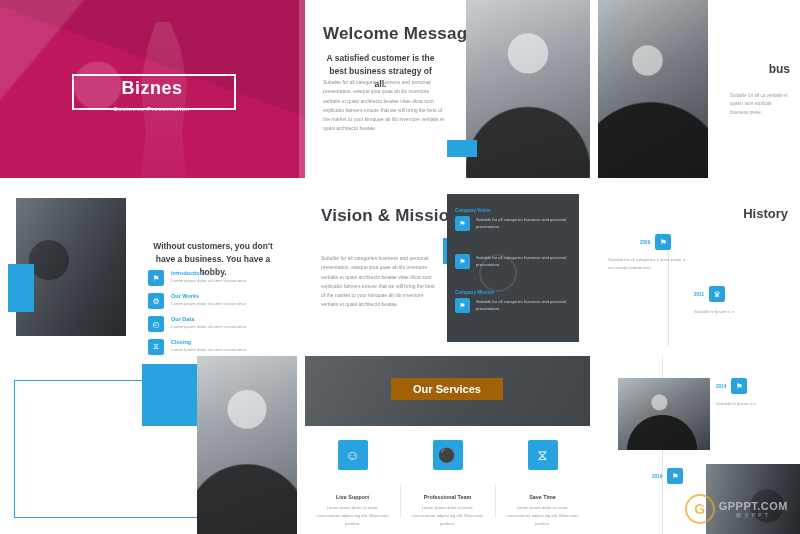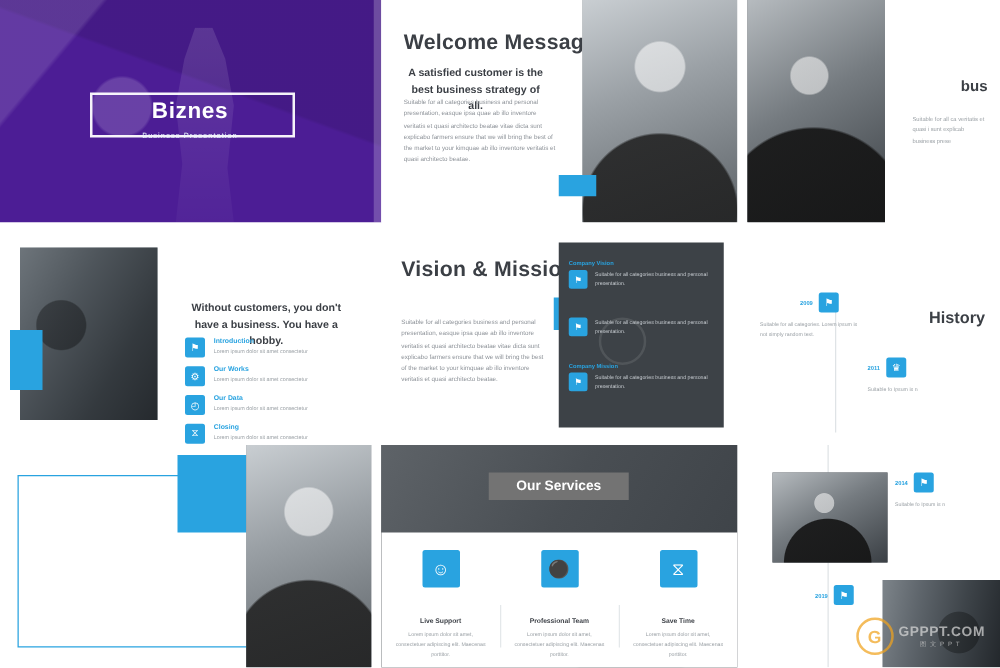--- a/index.html
+++ b/index.html
@@ -48,21 +48,21 @@
       radial-gradient(circle at 65% 60%, rgba(0,0,0,.3) 0 22%, rgba(0,0,0,0) 23%);
     background-blend-mode:multiply,normal;
   }
 
   .h-title{font-size:17px;font-weight:bold;color:#3b3f45;letter-spacing:.2px;}
   .s-title{font-size:8.5px;font-weight:bold;color:#3b3f45;line-height:1.5;text-align:center;}
   .body-text{font-size:5px;color:#8d9298;line-height:1.85;}
   .tiny{font-size:4.6px;color:#9aa0a5;line-height:1.8;}
 
   
-  .cover{background:#4c1d95;}
+  .cover{background:#be185d;}
   .cover .bg-silhouette{
     position:absolute;inset:0;
     background:
       radial-gradient(circle at 32% 48%, rgba(255,255,255,.16) 0 10%, rgba(255,255,255,0) 11%),
       linear-gradient(130deg, rgba(255,255,255,.13) 0 18%, rgba(255,255,255,0) 19%),
       linear-gradient(200deg, rgba(0,0,0,.10) 0 40%, rgba(0,0,0,0) 41%);
   }
   .cover .person{
     position:absolute;left:120px;top:22px;width:86px;height:156px;
     background:linear-gradient(180deg, rgba(255,255,255,.12), rgba(255,255,255,.03));
@@ -118,39 +118,39 @@
   .s5-dark .watermark{
     position:absolute;left:32px;top:60px;width:34px;height:34px;border:2px solid rgba(255,255,255,.1);border-radius:50%;
   }
   .vm-block{position:absolute;left:8px;width:118px;}
   .vm-head{font-size:4.6px;font-weight:bold;color:#29a3e0;margin-bottom:3px;}
   .vm-row{display:flex;align-items:flex-start;}
   .vm-ico{width:15px;height:15px;background:#29a3e0;border-radius:2px;flex:0 0 15px;display:flex;align-items:center;justify-content:center;color:#fff;font-size:7px;}
   .vm-txt{margin-left:6px;font-size:4.2px;color:#c6cbd0;line-height:1.7;}
 
   
-  .s6-title{position:absolute;right:12px;top:28px;font-size:13px;font-weight:bold;color:#3b3f45;margin-top:40px;}
+  .s6-title{position:absolute;right:12px;top:28px;font-size:13px;font-weight:bold;color:#3b3f45;}
   .s6-line{position:absolute;left:78px;top:56px;width:1px;height:112px;background:#dfe3e6;}
   .hist-row{position:absolute;display:flex;align-items:center;}
   .hist-year{font-size:4.6px;font-weight:bold;color:#29a3e0;margin-right:5px;}
   .hist-ico{width:16px;height:16px;background:#29a3e0;border-radius:2px;display:flex;align-items:center;justify-content:center;color:#fff;font-size:8px;}
   .hist-desc{font-size:4.2px;color:#9aa0a5;line-height:1.8;width:80px;}
 
   
   .s7-frame{position:absolute;left:14px;top:24px;width:236px;height:136px;border:1.5px solid #29a3e0;}
   .s7-chip{position:absolute;left:142px;top:8px;width:58px;height:62px;}
   .s7-quote{position:absolute;left:36px;top:78px;width:140px;font-size:12.5px;font-weight:bold;color:#3b3f45;line-height:1.45;}
   .s7-photo{position:absolute;right:8px;top:0;width:100px;height:178px;}
 
   
   .s8{background:#4a4f54;}
   .s8-bg{position:absolute;inset:0;
     background-image:linear-gradient(120deg,#5e6368 0%,#494e53 45%,#3b4045 100%),
       radial-gradient(circle at 70% 75%, rgba(0,0,0,.35) 0 25%, rgba(0,0,0,0) 26%);}
-  .s8-tab{position:absolute;left:86px;top:22px;width:112px;height:22px;background:#737373;
+  .s8-tab{position:absolute;left:86px;top:22px;width:112px;height:22px;background:#a16207;
     display:flex;align-items:center;justify-content:center;color:#fff;font-size:11px;font-weight:bold;}
   .s8-white{position:absolute;left:0;top:70px;width:285px;height:108px;background:#fff;}
   .svc{position:absolute;top:84px;width:95px;text-align:center;}
   .svc-ico{width:30px;height:30px;background:#29a3e0;border-radius:2px;margin:0 auto;display:flex;align-items:center;justify-content:center;color:#fff;font-size:14px;}
   .svc-title{font-size:5.4px;font-weight:bold;color:#3b3f45;margin-top:24px;}
   .svc-desc{font-size:4.2px;color:#9aa0a5;line-height:1.85;margin-top:4px;padding:0 10px;}
   .svc-div{position:absolute;top:128px;width:1px;height:34px;background:#e4e8ea;}
 
   
   .s9-photo{position:absolute;left:28px;top:22px;width:92px;height:72px;}

